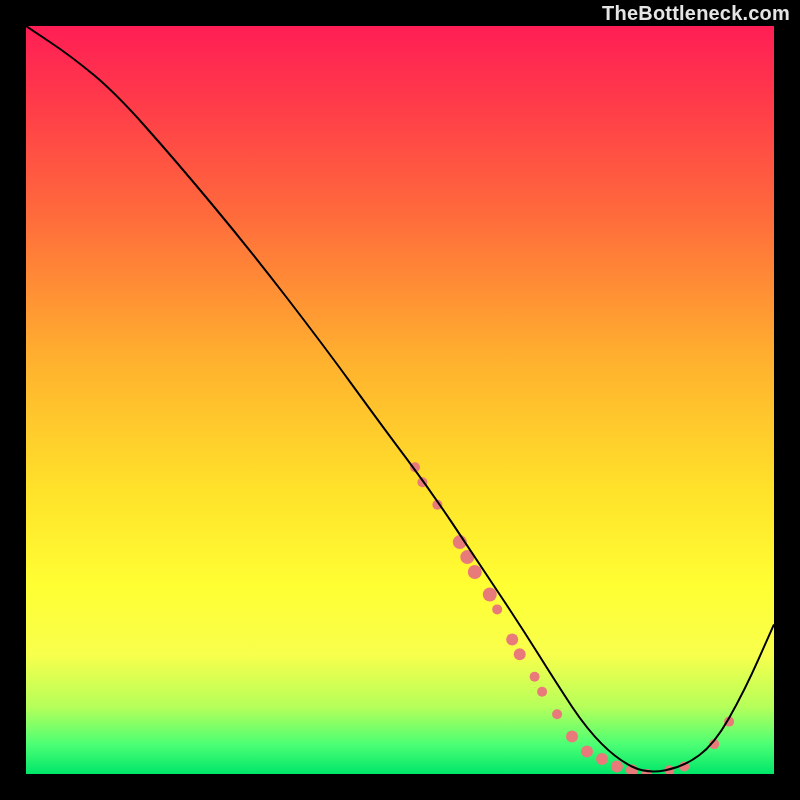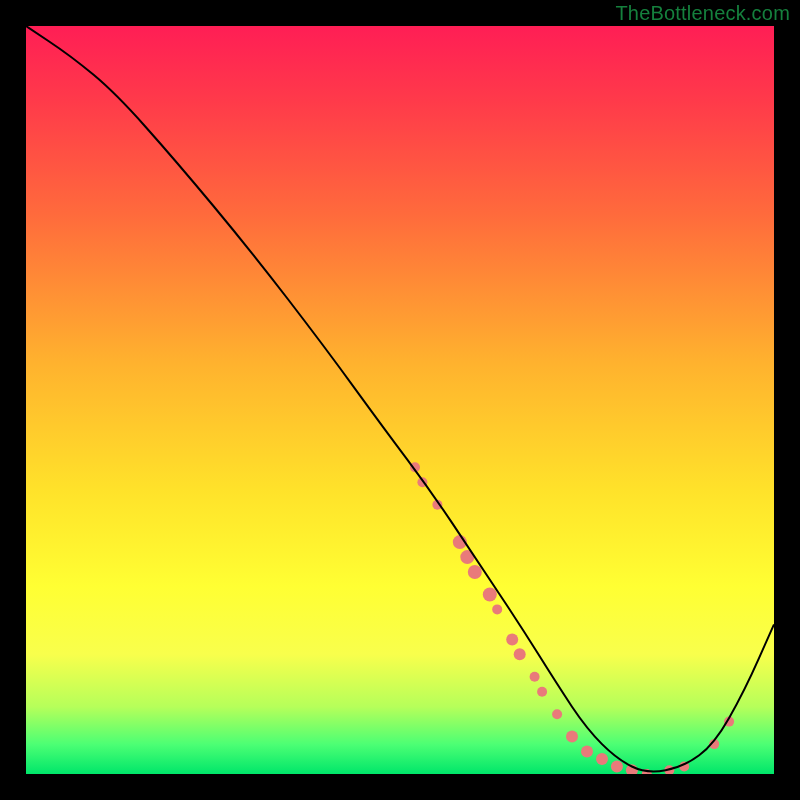--- a/index.html
+++ b/index.html
@@ -44,23 +44,23 @@
     left: 0;
     top: 0;
     width: 748px;
     height: 748px;
     pointer-events: none;
   }
   .watermark {
     position: absolute;
     top: 2px;
     right: 10px;
-    color: #15803d;
+    color: #e5e5e5;
     font-size: 20px;
-    font-weight: 400;
+    font-weight: 700;
     letter-spacing: 0.2px;
     user-select: none;
   }
 </style>
 </head>
 <body>
 
 <div class="watermark">TheBottleneck.com</div>
 
 <div class="frame">

